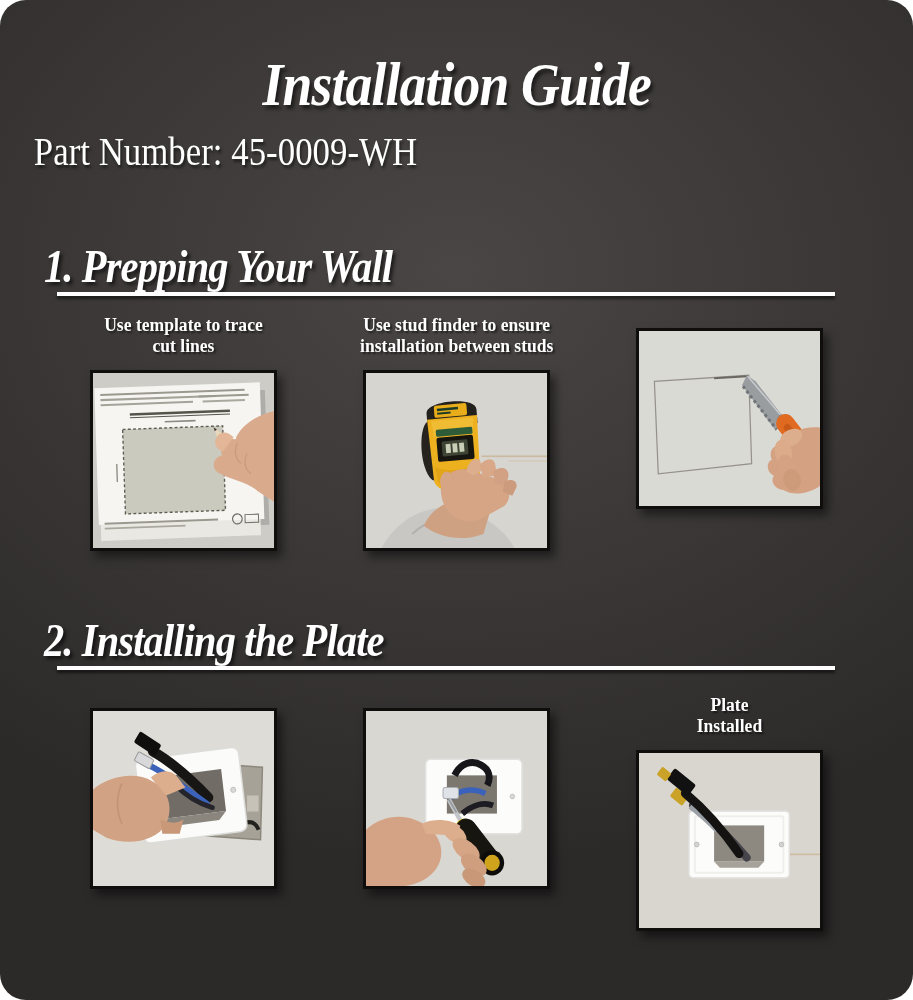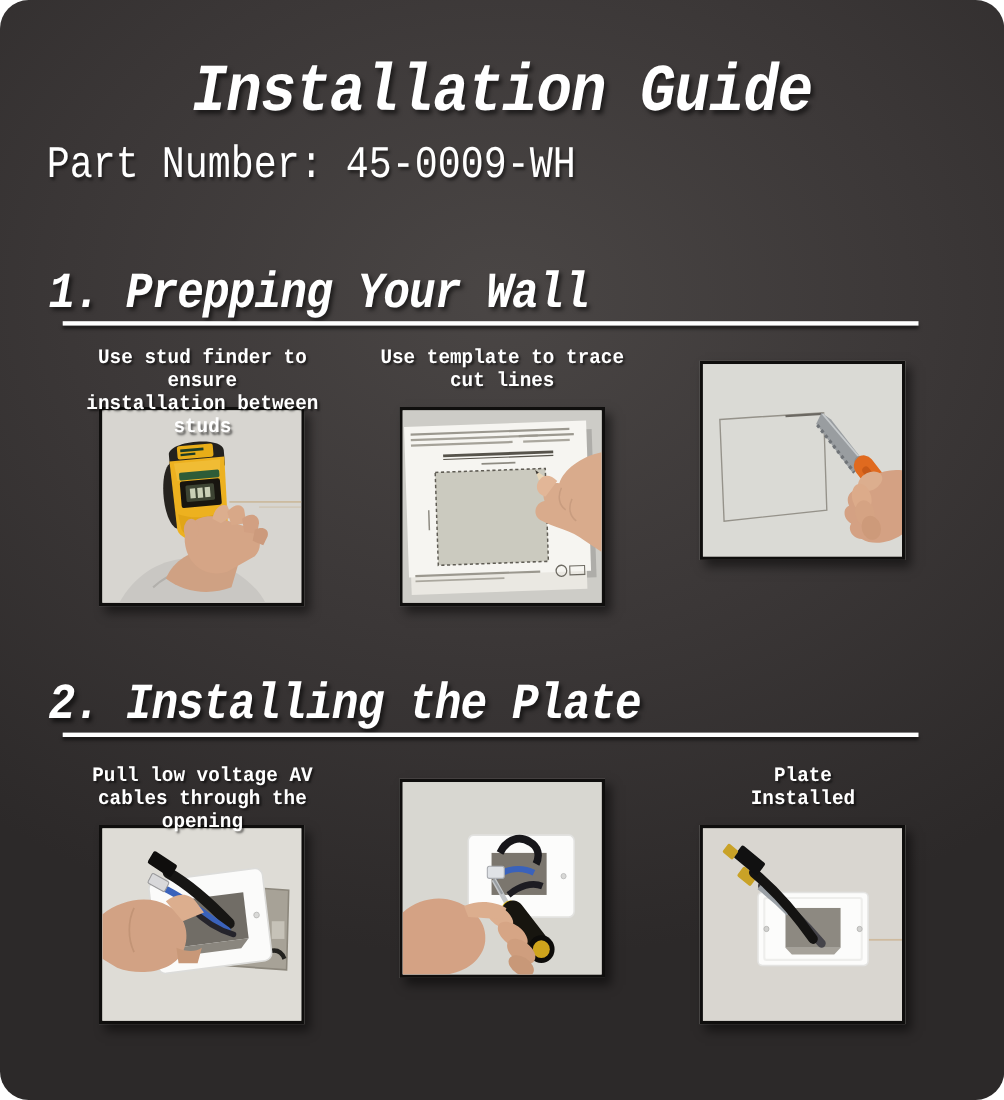--- a/index.html
+++ b/index.html
@@ -2,21 +2,21 @@
 <html><head>
 <meta charset="utf-8">
 <style>
   html,body{margin:0;padding:0;background:#ffffff;}
   .card{
     position:relative;
     width:913px;height:1000px;
     border-radius:26px;
     overflow:hidden;
     background:radial-gradient(ellipse 760px 600px at 50% 27%, #4a4645 0%, #3b3737 52%, #2c2929 100%);
-    font-family:Liberation Mono, monospace;
+    font-family:Liberation Serif, serif;
     color:#fff;
   }
   .title{position:absolute;top:54px;left:0;width:100%;text-align:center;
     font-size:61px;font-weight:bold;font-style:italic;line-height:1;}
   .title span{display:inline-block;transform:scaleX(.88);transform-origin:50% 50%;
     letter-spacing:-1px;text-shadow:3px 4px 4px rgba(0,0,0,.55);}
   .subtitle{position:absolute;top:131px;left:0;width:100%;text-align:left;
     font-size:41px;font-weight:normal;line-height:1;}
   .subtitle span{display:inline-block;transform:scaleX(.85);transform-origin:50% 50%;
     text-shadow:2px 3px 3px rgba(0,0,0,.5);}
@@ -48,20 +48,59 @@
 
   <div class="title"><span>Installation Guide</span></div>
   <div class="subtitle"><span>Part Number: 45-0009-WH</span></div>
 
   <div class="section-heading" id="heading-1"><span>1. Prepping Your Wall</span></div>
   <div class="rule" id="rule-1"></div>
 
   <div class="steps-row" id="row-1">
 
     <div class="step">
+      <div class="caption"><span>Use template to trace
+cut lines</span></div>
+      <div class="photo">
+        <svg viewBox="0 0 188 174" preserveAspectRatio="none">
+          <rect width="188" height="174" fill="#cdccc7"></rect>
+          <g transform="rotate(-2 94 90)">
+            <rect x="6" y="16" width="172" height="134" fill="rgba(0,0,0,.15)" transform="translate(3 4)"></rect>
+            <rect x="6" y="146" width="166" height="18" fill="#eae8e2"></rect>
+            <rect x="4" y="12" width="172" height="136" fill="#f6f5f1"></rect>
+            <rect x="10" y="18" width="150" height="2" fill="#9b988f"></rect>
+            <rect x="10" y="23" width="120" height="2" fill="#a5a299"></rect>
+            <rect x="10" y="28" width="96" height="2" fill="#a5a299"></rect>
+            <rect x="112" y="23" width="52" height="2" fill="#9b988f"></rect>
+            <rect x="116" y="28" width="44" height="2" fill="#aaa79e"></rect>
+            <rect x="40" y="38" width="104" height="2.6" fill="#56534b"></rect>
+            <rect x="40" y="42" width="104" height="1" fill="#56534b"></rect>
+            <rect x="76" y="47" width="32" height="1.6" fill="#8e8b82"></rect>
+            <rect x="32" y="54" width="104" height="84" fill="#cbcabf" stroke="#5f5c54" stroke-width="1.4" stroke-dasharray="3 2.4"></rect>
+            <rect x="24" y="88" width="1.4" height="18" fill="#8e8b82"></rect>
+            <rect x="10" y="146" width="118" height="2" fill="#9b988f"></rect>
+            <rect x="10" y="151" width="84" height="1.6" fill="#aaa79e"></rect>
+            <circle cx="148" cy="147" r="5" fill="none" stroke="#6d6a62" stroke-width="1.2"></circle>
+            <rect x="156" y="143" width="14" height="8" fill="none" stroke="#6d6a62" stroke-width="1"></rect>
+          </g>
+          <g transform="rotate(52 134 66)">
+            <rect x="130" y="62" width="54" height="7" rx="1" fill="#e5b93f"></rect>
+            <rect x="130" y="64.4" width="54" height="2.3" fill="#caa12c"></rect>
+            <path d="M130,62 L119,65.5 L130,69 Z" fill="#e8d7b8"></path>
+            <path d="M123,64.2 L119,65.5 L123,66.9 Z" fill="#3a3733"></path>
+          </g>
+          <path d="M188,38 C168,42 152,54 148,66 C138,64 130,72 134,82 C124,84 122,96 132,100 C142,106 160,108 172,118 L188,128 Z" fill="#d9ab8c"></path>
+          <path d="M146,64 C140,58 134,58 130,62 C124,68 127,76 135,78 Z" fill="#e2b697"></path>
+          <path d="M150,70 C146,78 148,86 154,90" stroke="#c19579" stroke-width="1.4" fill="none" opacity=".7"></path>
+          <path d="M160,80 C156,88 158,96 164,100" stroke="#c19579" stroke-width="1.4" fill="none" opacity=".7"></path>
+        </svg>
+      </div>
+    </div>
+
+    <div class="step">
       <div class="caption"><span>Use stud finder to ensure
 installation between studs</span></div>
       <div class="photo">
         <svg viewBox="0 0 188 174" preserveAspectRatio="none">
           <rect width="188" height="174" fill="#d7d5d0"></rect>
           <rect x="120" y="82" width="68" height="1.6" fill="#c3a87e" opacity=".6"></rect>
           <rect x="148" y="87" width="40" height="1" fill="#c3a87e" opacity=".4"></rect>
           <path d="M16,174 C30,150 52,136 78,134 L118,142 C134,150 148,162 154,174 Z" fill="#c9c7c3"></path>
           <path d="M48,160 C64,146 86,140 104,144" stroke="#b2b0ac" stroke-width="2" fill="none"></path>
           <path d="M60,152 C68,134 88,124 106,126 L130,134 L122,160 C100,168 76,164 60,152 Z" fill="#cfa183"></path>
@@ -85,59 +124,20 @@
           <ellipse cx="84" cy="108" rx="7" ry="10" fill="#d5a586"></ellipse>
           <path d="M104,98 C106,88 112,84 118,86 L122,96 L112,102 Z" fill="#dcae8e"></path>
           <path d="M118,92 C124,84 132,84 134,90 L136,102 L122,104 Z" fill="#d8a888"></path>
           <path d="M132,98 C140,92 148,94 148,102 L146,112 L134,110 Z" fill="#d2a082"></path>
           <path d="M144,108 C152,104 158,108 156,114 L152,122 L142,118 Z" fill="#cc9a7c"></path>
         </svg>
       </div>
     </div>
 
     <div class="step">
-      <div class="caption"><span>Use template to trace
-cut lines</span></div>
-      <div class="photo">
-        <svg viewBox="0 0 188 174" preserveAspectRatio="none">
-          <rect width="188" height="174" fill="#cdccc7"></rect>
-          <g transform="rotate(-2 94 90)">
-            <rect x="6" y="16" width="172" height="134" fill="rgba(0,0,0,.15)" transform="translate(3 4)"></rect>
-            <rect x="6" y="146" width="166" height="18" fill="#eae8e2"></rect>
-            <rect x="4" y="12" width="172" height="136" fill="#f6f5f1"></rect>
-            <rect x="10" y="18" width="150" height="2" fill="#9b988f"></rect>
-            <rect x="10" y="23" width="120" height="2" fill="#a5a299"></rect>
-            <rect x="10" y="28" width="96" height="2" fill="#a5a299"></rect>
-            <rect x="112" y="23" width="52" height="2" fill="#9b988f"></rect>
-            <rect x="116" y="28" width="44" height="2" fill="#aaa79e"></rect>
-            <rect x="40" y="38" width="104" height="2.6" fill="#56534b"></rect>
-            <rect x="40" y="42" width="104" height="1" fill="#56534b"></rect>
-            <rect x="76" y="47" width="32" height="1.6" fill="#8e8b82"></rect>
-            <rect x="32" y="54" width="104" height="84" fill="#cbcabf" stroke="#5f5c54" stroke-width="1.4" stroke-dasharray="3 2.4"></rect>
-            <rect x="24" y="88" width="1.4" height="18" fill="#8e8b82"></rect>
-            <rect x="10" y="146" width="118" height="2" fill="#9b988f"></rect>
-            <rect x="10" y="151" width="84" height="1.6" fill="#aaa79e"></rect>
-            <circle cx="148" cy="147" r="5" fill="none" stroke="#6d6a62" stroke-width="1.2"></circle>
-            <rect x="156" y="143" width="14" height="8" fill="none" stroke="#6d6a62" stroke-width="1"></rect>
-          </g>
-          <g transform="rotate(52 134 66)">
-            <rect x="130" y="62" width="54" height="7" rx="1" fill="#e5b93f"></rect>
-            <rect x="130" y="64.4" width="54" height="2.3" fill="#caa12c"></rect>
-            <path d="M130,62 L119,65.5 L130,69 Z" fill="#e8d7b8"></path>
-            <path d="M123,64.2 L119,65.5 L123,66.9 Z" fill="#3a3733"></path>
-          </g>
-          <path d="M188,38 C168,42 152,54 148,66 C138,64 130,72 134,82 C124,84 122,96 132,100 C142,106 160,108 172,118 L188,128 Z" fill="#d9ab8c"></path>
-          <path d="M146,64 C140,58 134,58 130,62 C124,68 127,76 135,78 Z" fill="#e2b697"></path>
-          <path d="M150,70 C146,78 148,86 154,90" stroke="#c19579" stroke-width="1.4" fill="none" opacity=".7"></path>
-          <path d="M160,80 C156,88 158,96 164,100" stroke="#c19579" stroke-width="1.4" fill="none" opacity=".7"></path>
-        </svg>
-      </div>
-    </div>
-
-    <div class="step">
       <div class="photo">
         <svg viewBox="0 0 188 174" preserveAspectRatio="none">
           <rect width="188" height="174" fill="#dadad5"></rect>
           <path d="M16,50 L114,44 L117,132 L20,142 Z" fill="none" stroke="#95928a" stroke-width="1.3"></path>
           <path d="M78,47 L113,45" stroke="#6b6862" stroke-width="2" fill="none"></path>
           <path d="M112,44 L121,50 L152,88 L142,99 L107,54 Z" fill="#999da0"></path>
           <path d="M113,45 L151,88" stroke="#c6cacc" stroke-width="1.6" fill="none"></path>
           <path d="M108,55 L143,98" stroke="#6f7377" stroke-width="3" fill="none" stroke-dasharray="3 3"></path>
           <path d="M148,88 L170,114" stroke="#8b8f92" stroke-width="10" stroke-linecap="round" fill="none"></path>
           <path d="M152,92 L178,124" stroke="#e06a1f" stroke-width="19" stroke-linecap="round" fill="none"></path>
@@ -152,22 +152,20 @@
     </div>
 
   </div>
 
   <div class="section-heading" id="heading-2"><span>2. Installing the Plate</span></div>
   <div class="rule" id="rule-2"></div>
 
   <div class="steps-row" id="row-2">
 
     <div class="step">
-      <div class="caption"><span>Pull low voltage AV
-cables through the opening</span></div>
       <div class="photo">
         <svg viewBox="0 0 188 174" preserveAspectRatio="none">
           <rect width="188" height="174" fill="#dedcd6"></rect>
           <path d="M118,52 L176,56 L174,128 L116,124 Z" fill="#a7a297" stroke="#8c877c" stroke-width="1.5"></path>
           <rect x="160" y="84" width="12" height="16" fill="#c6c2b8"></rect>
           <path d="M148,118 C158,108 168,108 172,118" stroke="#23221f" stroke-width="4" fill="none"></path>
           <g transform="rotate(-7 100 84)">
             <rect x="48" y="42" width="108" height="84" rx="7" fill="#fbfbfa" stroke="#dcdcda" stroke-width="1.5"></rect>
             <path d="M70,62 L136,62 L136,104 L70,104 Z" fill="#716d66"></path>
             <path d="M70,104 L78,112 L128,112 L136,104 Z" fill="#8a867e"></path>

